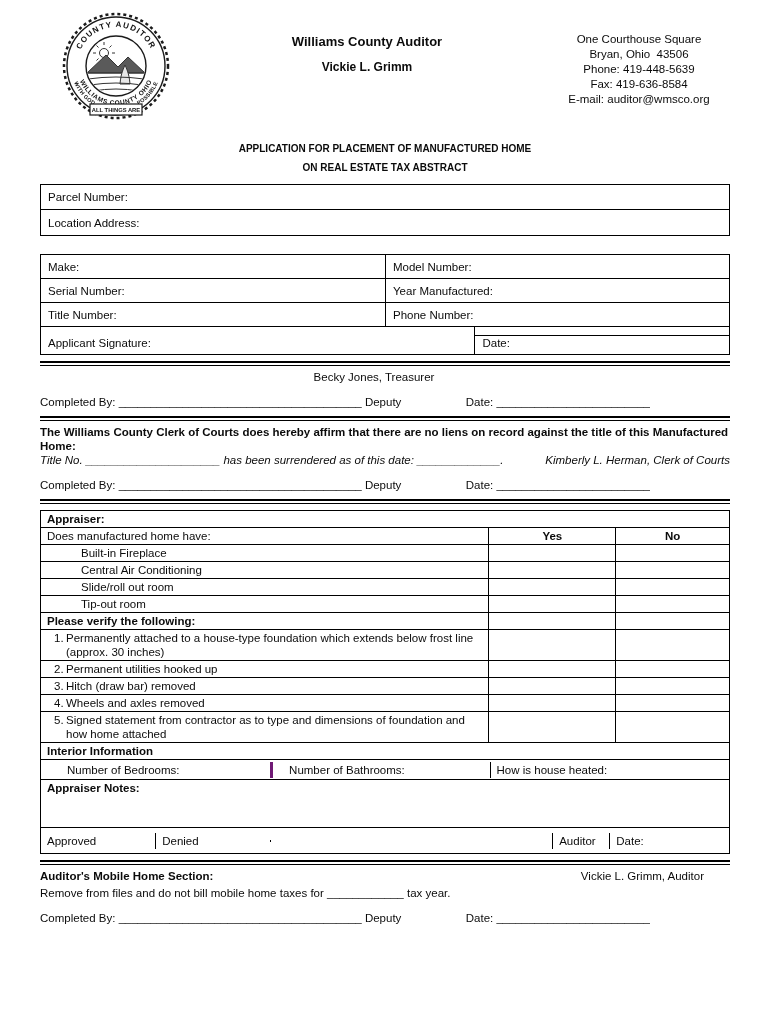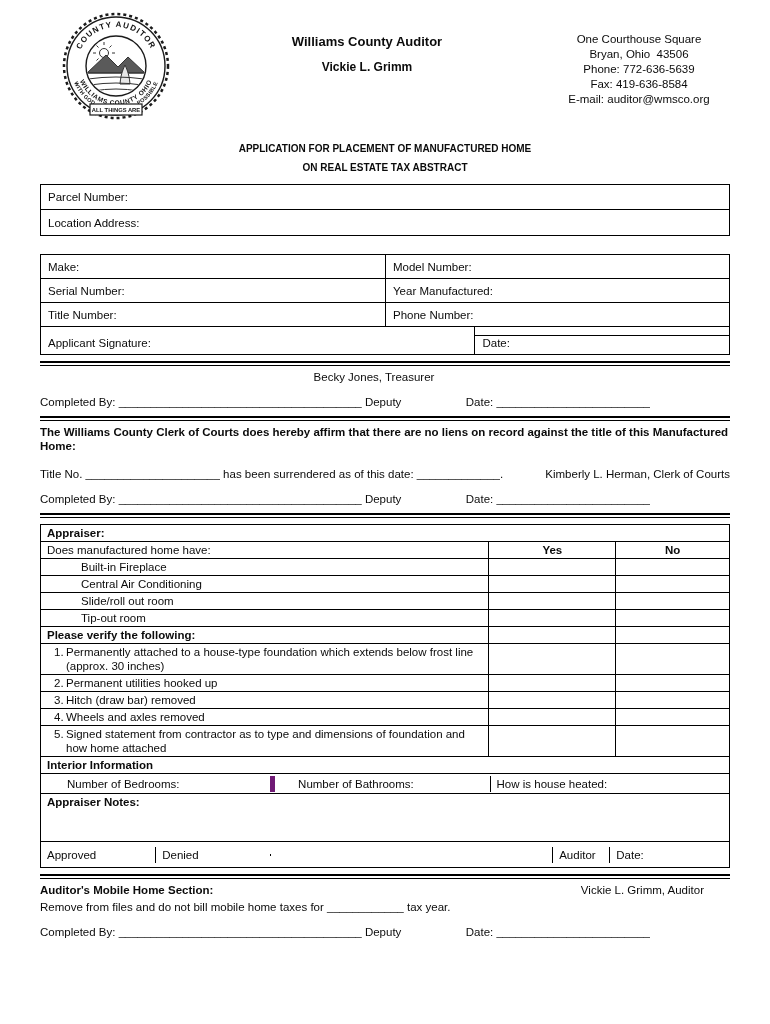--- a/index.html
+++ b/index.html
@@ -47,38 +47,38 @@
   
   .dbl { height: 5px; border-top: 2px solid #000; border-bottom: 1px solid #000; }
   .m6 { margin-top: 6px; } .m7 { margin-top: 7px; }
 
   
   .sec { margin-top: 4px; }
   .affirm { font-weight: bold; }
   .signer-right { text-align: center; padding-right: 22px; margin-top: 1px; }
   .completed { margin-top: 11px; }
   .completed .gap { display: inline-block; width: 58px; }
-  .titleline { display: flex; justify-content: space-between; margin-top: 14px; }
+  .titleline { display: flex; justify-content: space-between; margin-top: 0; font-style: italic; }
 
   
   .app { border: 1px solid #000; margin-top: 6px; }
   .arow { display: flex; align-items: stretch; border-bottom: 1px solid #000; min-height: 14px; }
   .arow:last-child { border-bottom: none; }
   .acell { padding: 1px 6px; }
   .cfull { width: 100%; }
   .cL { width: 65%; }
   .cY { width: 18.5%; border-left: 1px solid #000; text-align: center; }
   .cN { width: 16.5%; border-left: 1px solid #000; text-align: center; }
   .feat { padding-left: 40px; }
   .vwrap { display: flex; padding: 1px 4px 1px 0; }
   .vnum { flex: 0 0 25px; padding-left: 13px; }
   .vtext { flex: 1; }
   .irow { min-height: 20px; align-items: center; }
   .i1 { width: 33.3%; padding-left: 26px; }
-  .i2 { width: 31.9%; border-left: 5px solid #701a75; padding-left: 23px; }
+  .i2 { width: 31.9%; border-left: 3px solid #701a75; padding-left: 16px; }
   .i3 { width: 34.8%; border-left: 1px solid #000; }
   .notes-row { min-height: 48px; align-items: flex-start; }
   .approve-row { min-height: 25px; align-items: center; }
   .a1 { width: 16.6%; display: flex; align-items: center; }
   .a2 { width: 16.7%; border-left: 1px solid #000; display: flex; align-items: center; }
   .a3 { flex: 1; border-left: 1px solid #000; }
   .a4 { width: 8.3%; border-left: 1px solid #000; display: flex; align-items: center; }
   .a5 { width: 17.4%; border-left: 1px solid #000; display: flex; align-items: center; }
 
   
@@ -134,21 +134,21 @@
         </g>
       </svg>
     </div>
     <div class="header-center">
       <div class="header-title">Williams County Auditor</div>
       <div class="header-sub">Vickie L. Grimm</div>
     </div>
     <div class="header-address">
       <div>One Courthouse Square</div>
       <div>Bryan, Ohio  43506</div>
-      <div>Phone: 772-636-5639</div>
+      <div>Phone: 419-448-5639</div>
       <div>Fax: 419-636-8584</div>
       <div>E-mail: auditor@wmsco.org</div>
     </div>
   </div>
 
   <div class="form-title">
     <div>APPLICATION FOR PLACEMENT OF MANUFACTURED HOME</div>
     <div>ON REAL ESTATE TAX ABSTRACT</div>
   </div>
 

